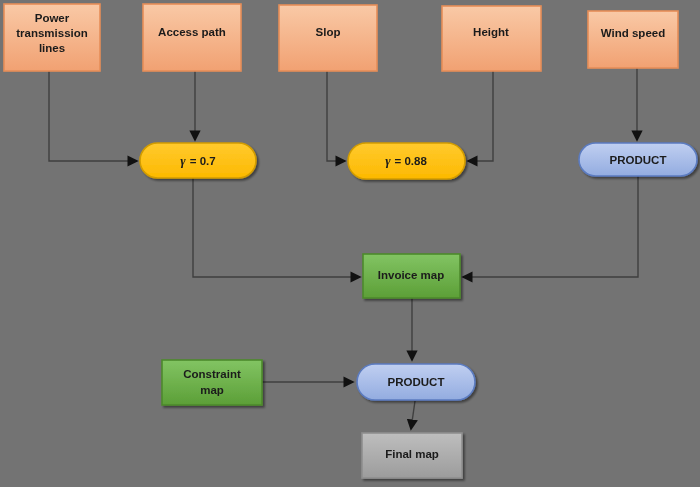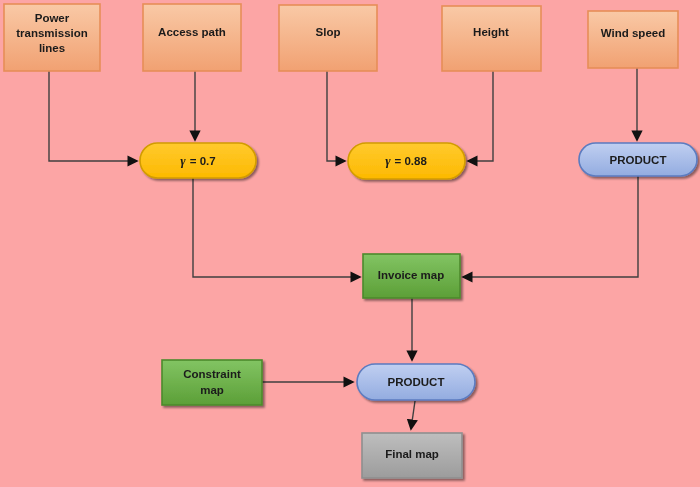--- a/index.html
+++ b/index.html
@@ -1,16 +1,16 @@
 <!DOCTYPE html>
 <html><head>
 <meta charset="utf-8">
 <style>
   html, body { margin: 0; padding: 0; background: #ffffff; }
-  .page { width: 700px; height: 487px; position: relative; background: #fca5a5; overflow: hidden; }
+  .page { width: 700px; height: 487px; position: relative; background: #737373; overflow: hidden; }
   svg { display: block; }
   .lbl {
     font-family: "Liberation Sans", sans-serif;
     font-weight: bold;
     font-size: 11.5px;
     fill: #1b1b1b;
     text-anchor: middle;
   }
   .sym {
     font-family: "Liberation Serif", serif;

